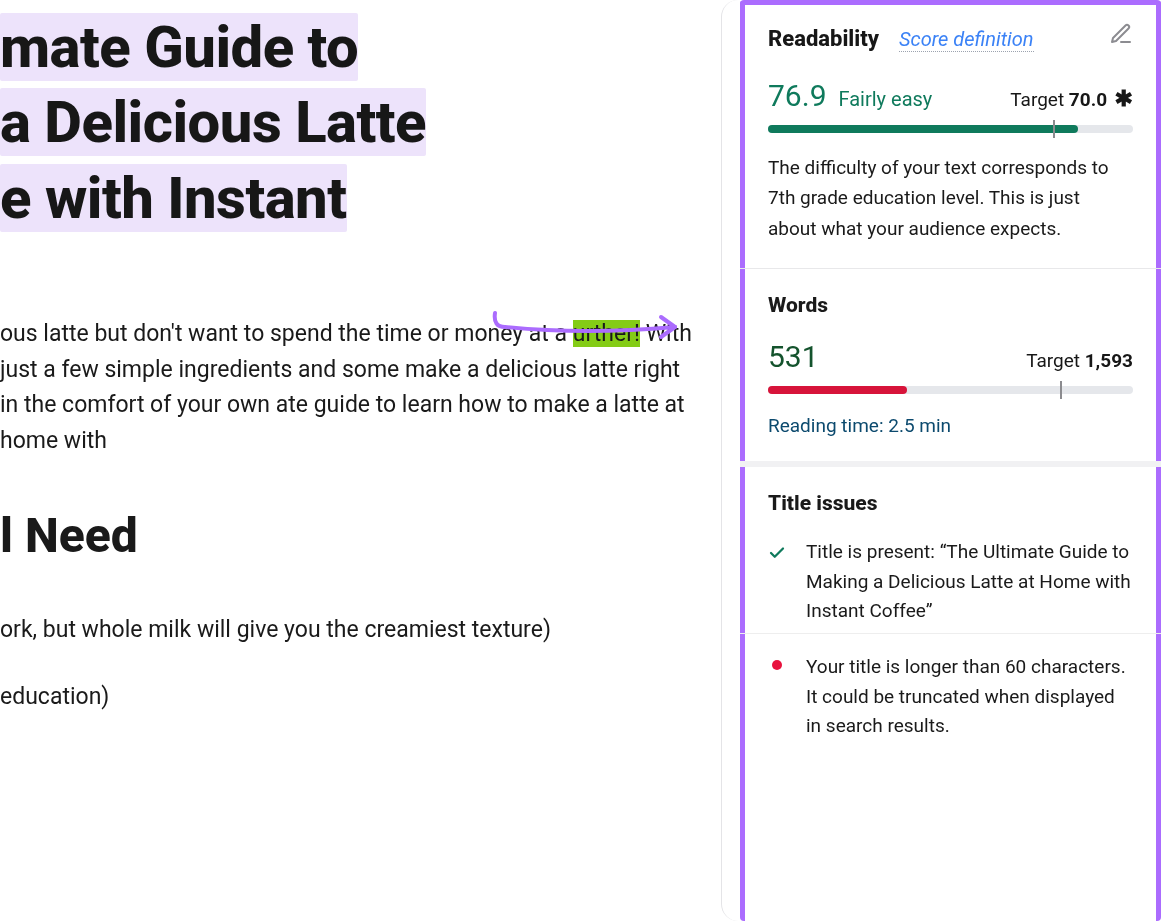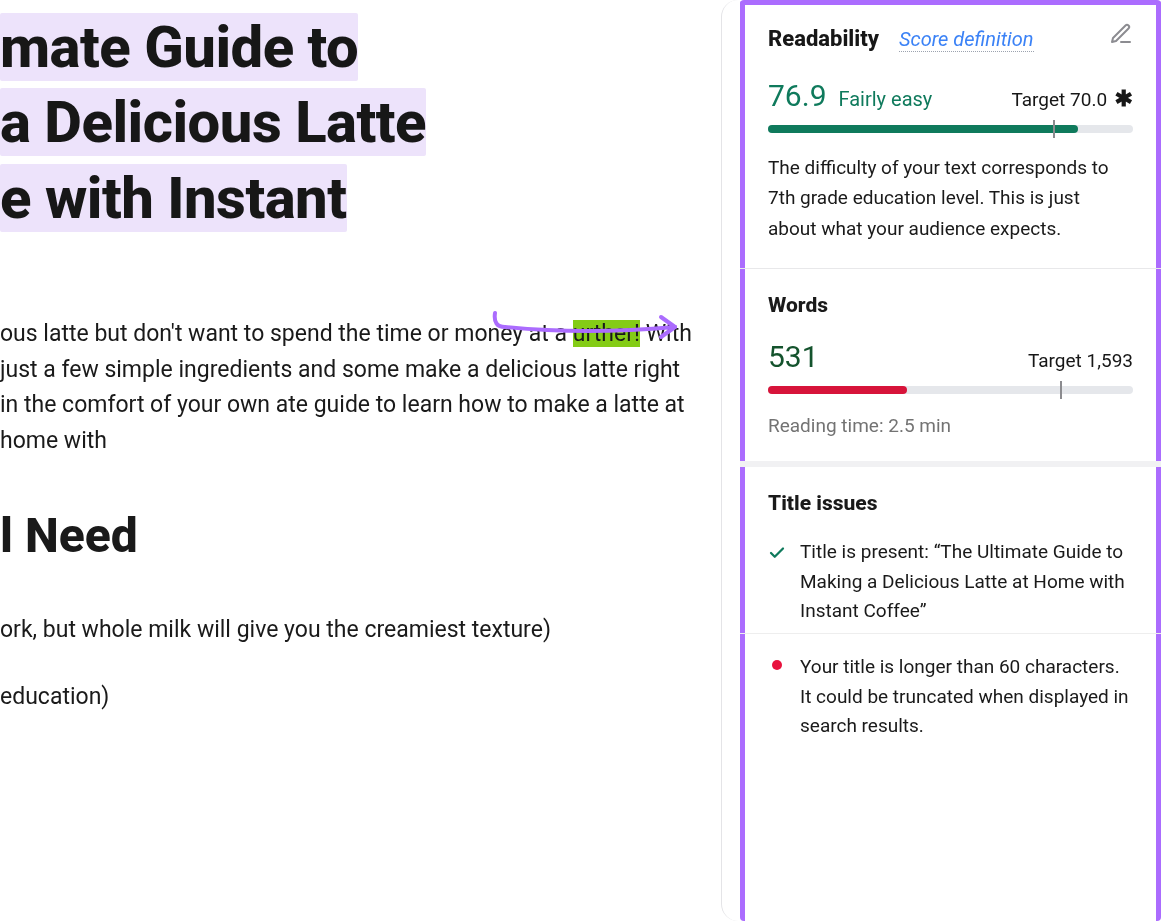--- a/index.html
+++ b/index.html
@@ -85,21 +85,21 @@
   border-bottom: 1px dotted #9ca3af;
   cursor: pointer;
   font-style: italic;
 }
 .edit-icon { margin-left: auto; color: #8c8c91; cursor: pointer; }
 .edit-icon svg { width: 24px; height: 24px; }
 .score-row { display: flex; align-items: baseline; margin-bottom: 12px; gap: 12px;}
 .score-val { font-size: 30px; font-weight: 400; color: #0f7a5c; }
 .score-label { font-size: 20px; color: #0f7a5c; flex: 1; }
 .target { font-size: 19px; color: #171717; }
-.target .b { font-weight: 400; }
+.target .b { font-weight: 700; }
 .asterisk { font-weight: 900; font-size: 22px; margin-left: 2px; }
 .bar {
   position: relative;
   height: 8px;
   background: #e5e7eb;
   border-radius: 4px;
   margin-bottom: 20px;
 }
 .bar-fill {
   position: absolute;
@@ -113,22 +113,22 @@
   top: -5px;
   width: 2px;
   height: 18px;
   background: #8b8b8f;
 }
 .desc { font-size: 19px; line-height: 1.6; color: #1a1a1a; margin-bottom: 24px; }
 .divider { height: 1px; background: #e8e8ea; margin: 0 -28px 24px; }
 .divider-thick { height: 6px; background: #f1f1f3; margin: 0 -28px 24px; }
 .sub-title { font-size: 21px; font-weight: 800; margin-bottom: 22px; }
 .words-val { font-size: 30px; color: #14532d; }
-.reading { font-size: 19px; color: #737373; margin-top: 18px; margin-bottom: 24px; }
-.issue-row { display: flex; gap: 14px; font-size: 19px; line-height: 1.55; margin-bottom: 18px; padding-bottom: 8px;}
+.reading { font-size: 19px; color: #0c4a6e; margin-top: 18px; margin-bottom: 24px; }
+.issue-row { display: flex; gap: 20px; font-size: 19px; line-height: 1.55; margin-bottom: 18px; padding-bottom: 8px;}
 .issue-row.border { border-bottom: 1px solid #eee; margin-left: -28px; margin-right: -28px; padding-left: 28px; padding-right: 28px; }
 .check-icon { color: #0f7a5c; flex: 0 0 auto; margin-top: 4px; }
 .check-icon svg { width: 18px; height: 18px; }
 .dot-icon { width: 10px; height: 10px; background: #e8123d; border-radius: 50%; flex: 0 0 auto; margin-top: 8px; margin-left: 4px; margin-right: 4px;}
 </style>
 </head>
 <body>
 
 <div class="layout">
   <div class="editor">

